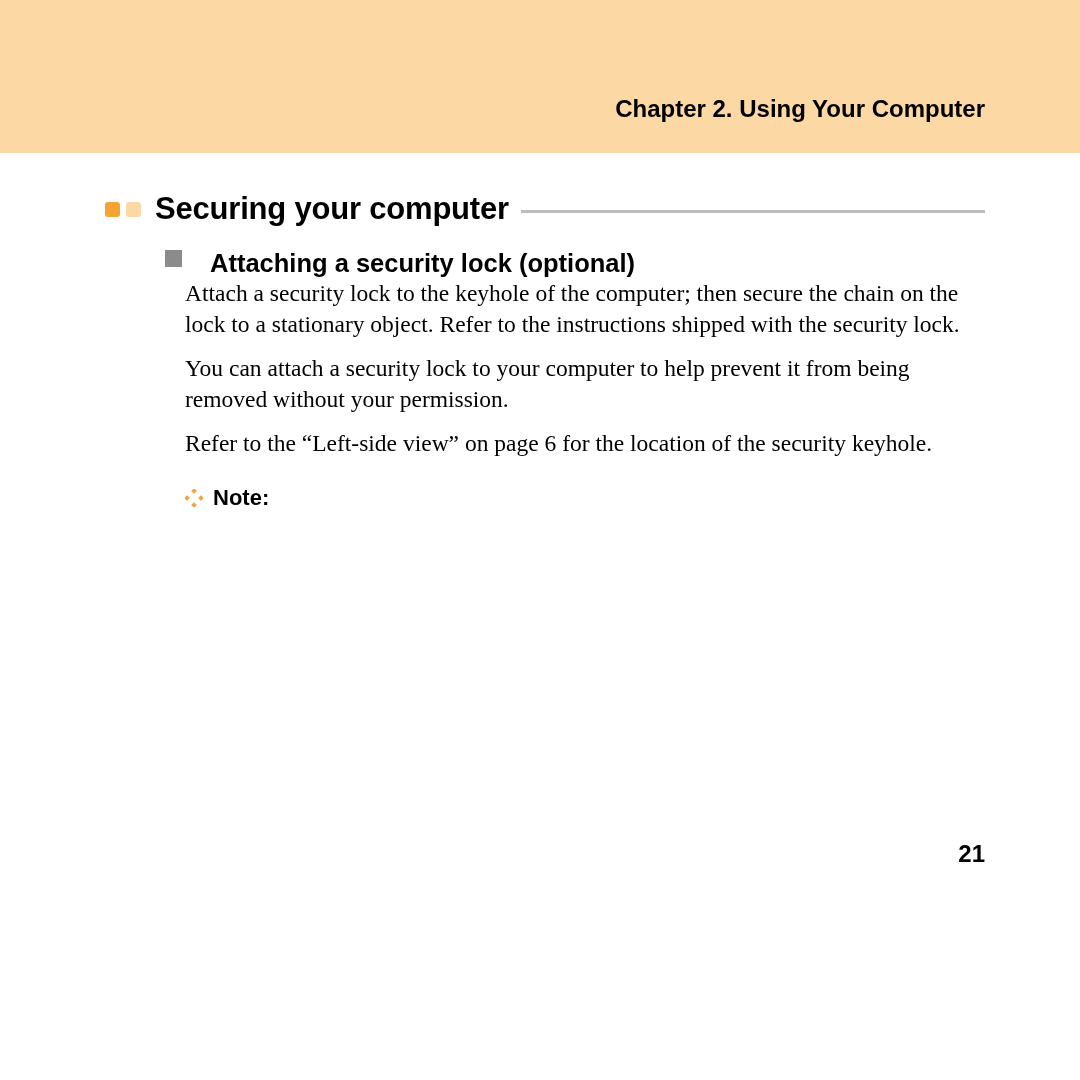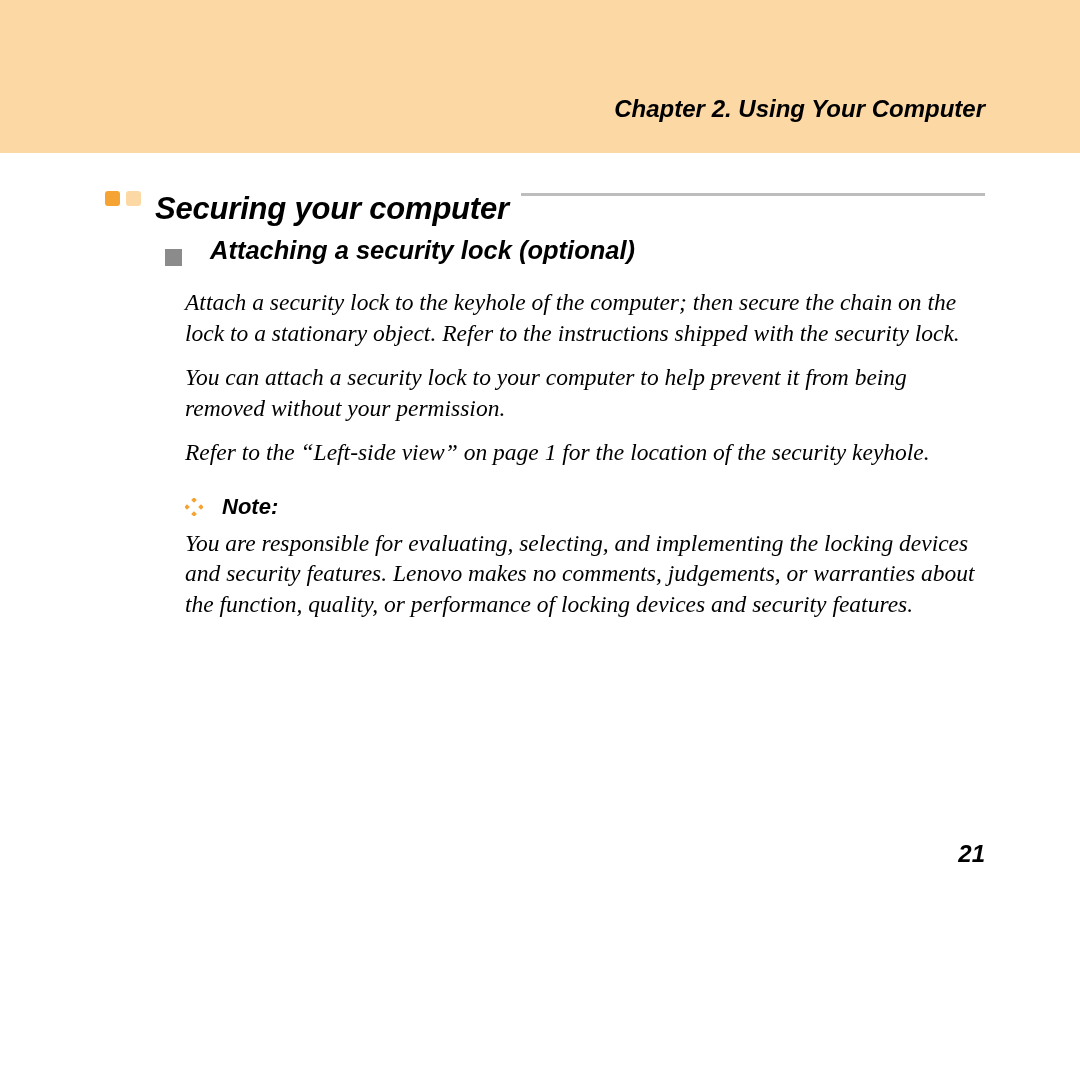--- a/index.html
+++ b/index.html
@@ -9,44 +9,43 @@
     height: 1080px;
     background: #ffffff;
     font-family: "Palatino Linotype", "Book Antiqua", Palatino, Georgia, serif;
     color: #000;
   }
   .page {
     width: 1080px;
     height: 928px;
     position: relative;
     box-sizing: border-box;
-    font-style: italic;
   }
   .header-band {
     background: #fcd9a4;
     height: 153px;
     position: relative;
   }
   .chapter-line {
     position: absolute;
     right: 95px;
     bottom: 30px;
     font-family: "Helvetica Neue", Helvetica, Arial, sans-serif;
     font-weight: 700;
     font-size: 24px;
     color: #000;
   }
   .content {
     padding: 20px 95px 0 105px;
   }
   .section-heading {
     display: flex;
-    align-items: flex-start;
+    align-items: center;
     margin-top: 18px;
-    margin-bottom: 9px;
+    margin-bottom: 22px;
   }
   .sq {
     display: inline-block;
     width: 15px;
     height: 15px;
     border-radius: 3px;
     margin-right: 6px;
   }
   .sq.orange { background: #f5a332; }
   .sq.peach  { background: #fcd9a4; }
@@ -67,22 +66,21 @@
   }
   .intro {
     font-size: 23.5px;
     line-height: 1.32;
     margin-left: 80px;
     margin-right: 10px;
     margin-bottom: 32px;
   }
   .sub-heading-row {
     display: flex;
-    align-items: flex-end;
-    margin-bottom: 22px;
+    align-items: flex-start;
     margin-left: 40px;
     padding-left: 20px;
   }
   .square-bullet {
     width: 17px;
     height: 17px;
     background: #8b8b8b;
     flex: 0 0 auto;
     margin-right: 28px;
     position: relative;
@@ -99,21 +97,20 @@
     margin-left: 80px;
     margin-right: 0;
     margin-bottom: 14px;
   }
   .note-row {
     display: flex;
     align-items: center;
     margin-left: 80px;
     margin-top: 26px;
     margin-bottom: 8px;
-    gap: 9px;
   }
   .diamond {
     width: 18px;
     height: 18px;
     position: relative;
     margin-right: 10px;
   }
   .diamond svg { display: block; }
   .note-label {
     font-family: "Helvetica Neue", Helvetica, Arial, sans-serif;
@@ -148,35 +145,34 @@
     </div>
 
 
     <div class="sub-heading-row">
       <span class="square-bullet"></span>
       <span class="sub-heading">Attaching a security lock (optional)</span>
     </div>
 
     <div class="para">Attach a security lock to the keyhole of the computer; then secure the chain on the lock to a stationary object. Refer to the instructions shipped with the security lock.</div>
     <div class="para">You can attach a security lock to your computer to help prevent it from being removed without your permission.</div>
-    <div class="para">Refer to the “Left-side view” on page 1 for the location of the security keyhole.</div>
+    <div class="para">Refer to the “Left-side view” on page 6 for the location of the security keyhole.</div>
 
     <div class="note-row">
       <span class="diamond">
         <svg width="18" height="18" viewBox="0 0 18 18">
           <g fill="#f5a332">
             <rect x="7" y="0" width="4" height="4" transform="rotate(45 9 2)"></rect>
             <rect x="0" y="7" width="4" height="4" transform="rotate(45 2 9)"></rect>
             <rect x="14" y="7" width="4" height="4" transform="rotate(45 16 9)"></rect>
             <rect x="7" y="14" width="4" height="4" transform="rotate(45 9 16)"></rect>
           </g>
         </svg>
       </span>
       <span class="note-label">Note:</span>
     </div>
 
-    <div class="para" style="margin-top:0;">You are responsible for evaluating, selecting, and implementing the locking devices and security features. Lenovo makes no comments, judgements, or warranties about the function, quality, or performance of locking devices and security features.</div>
 
   </div>
 
   <div class="page-number">21</div>
 
 </div>
 
 </body></html>

